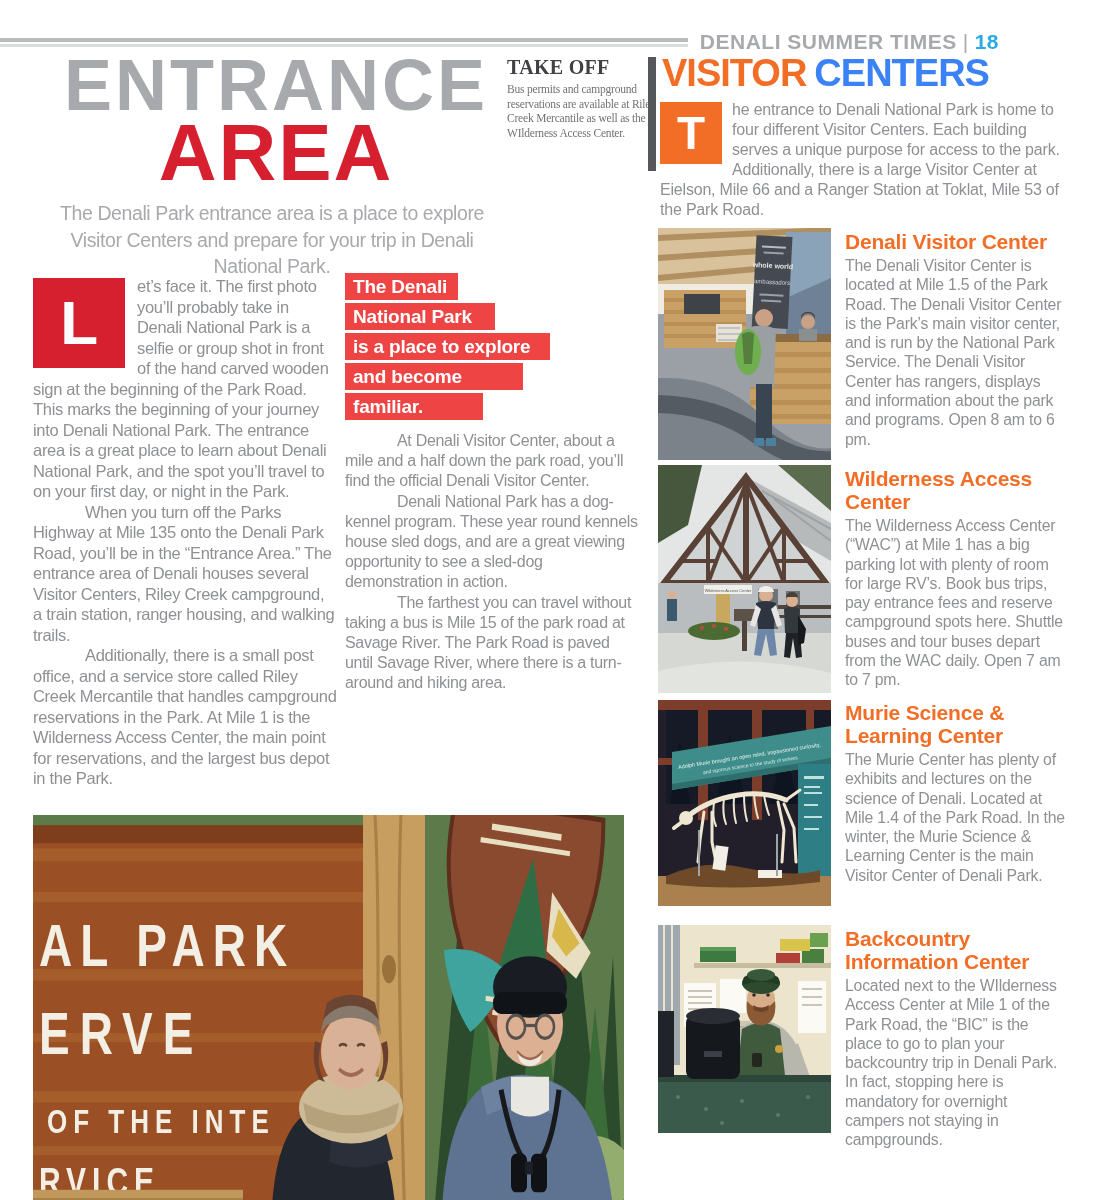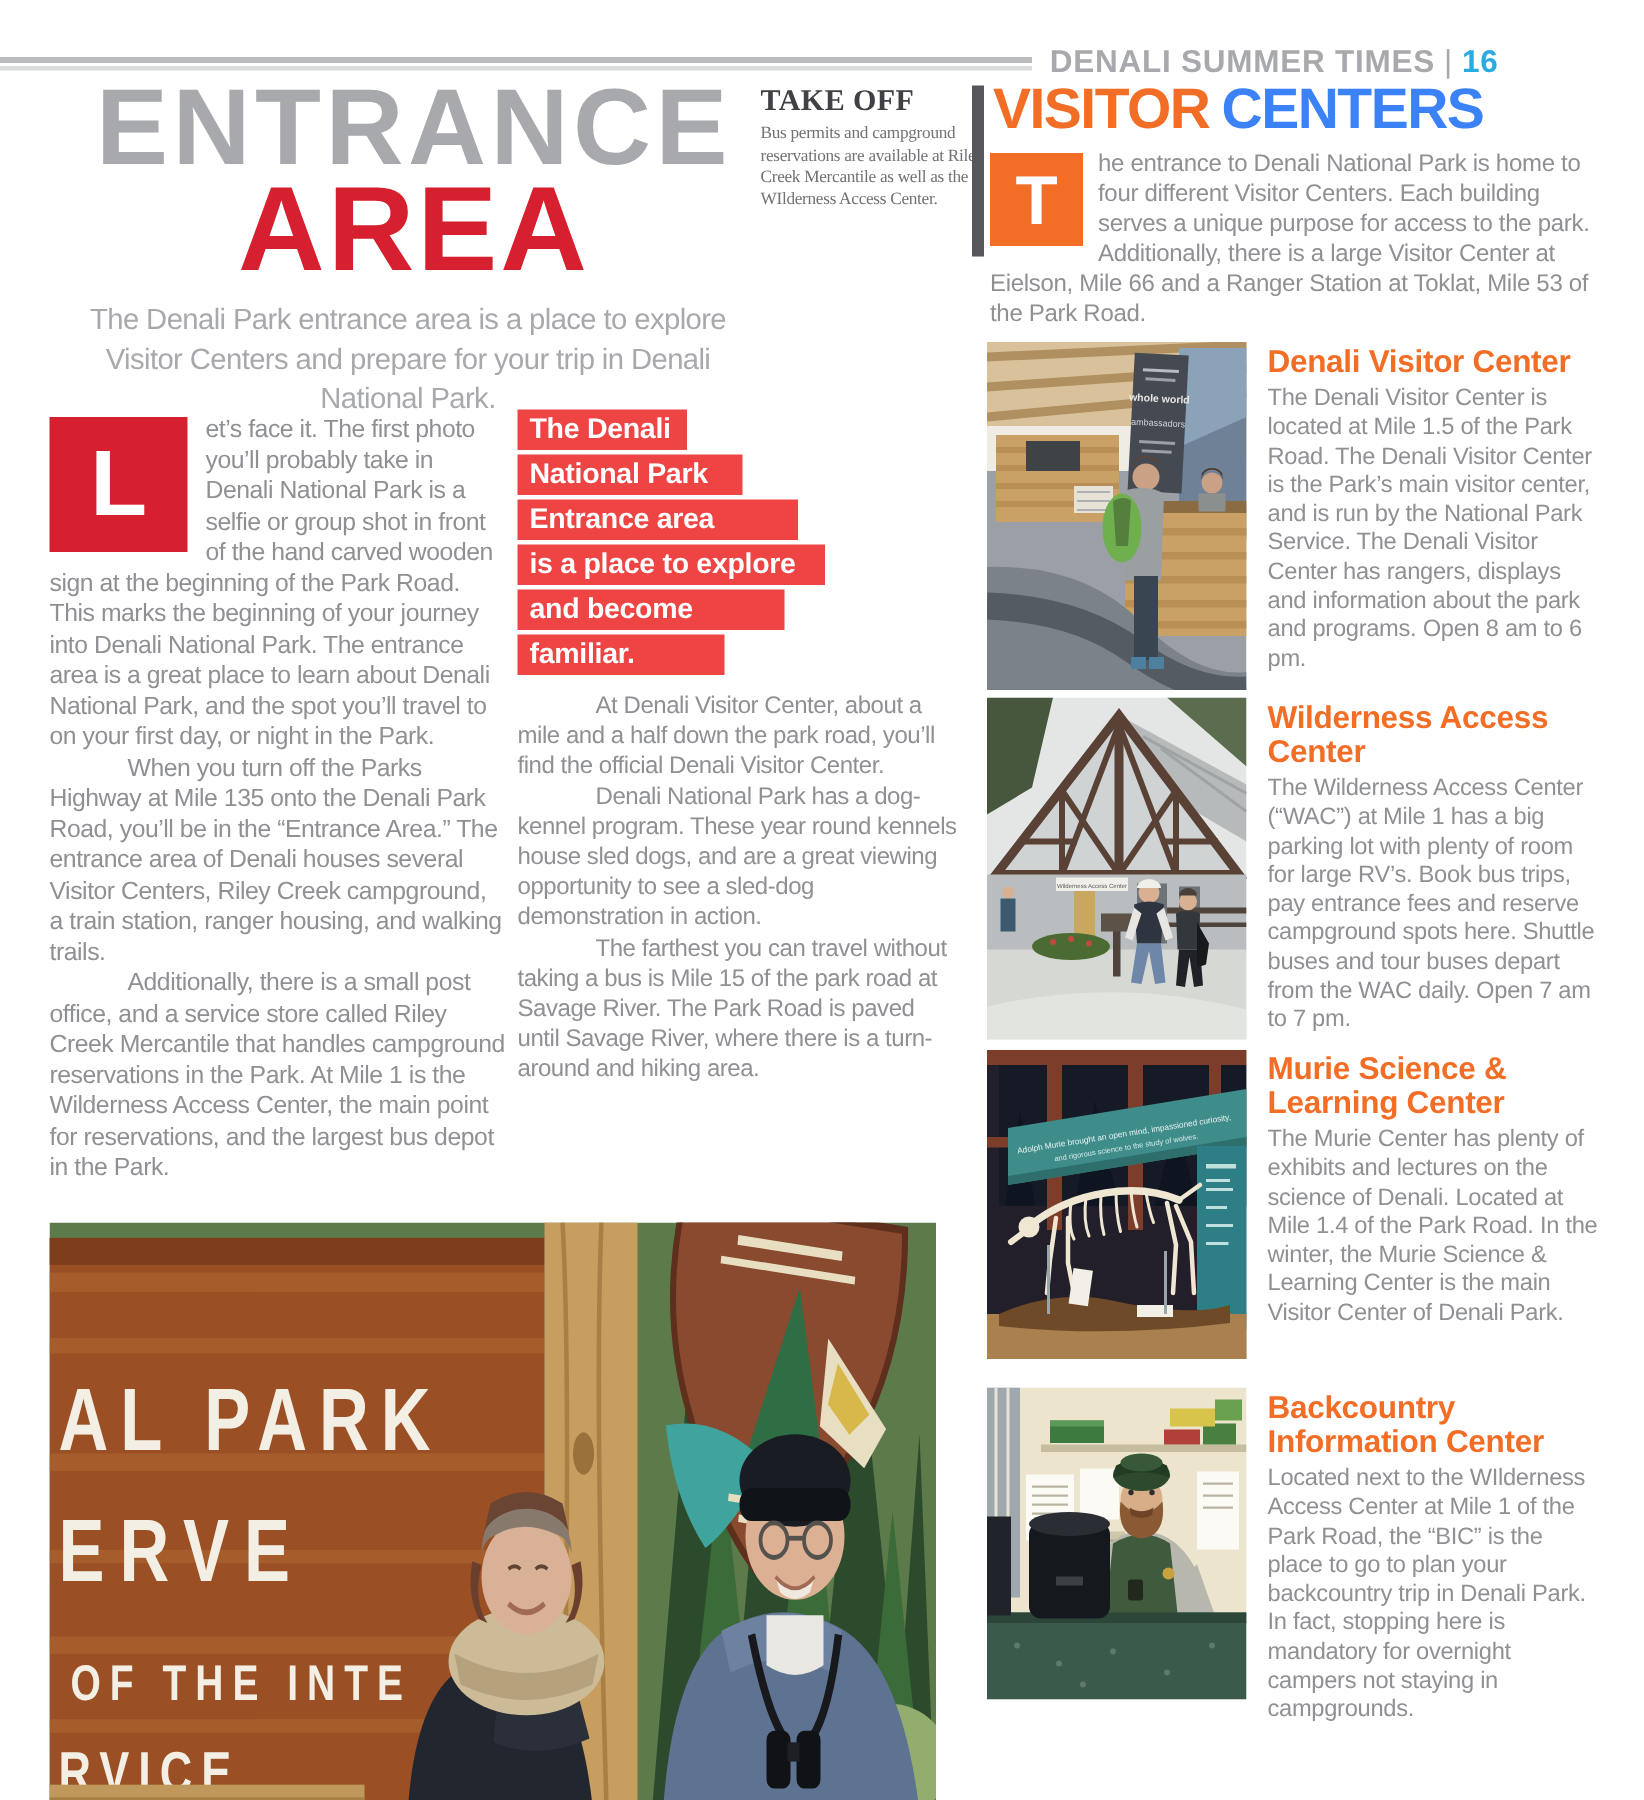--- a/index.html
+++ b/index.html
@@ -68,21 +68,21 @@
   .svg-sign-text { font-family:"Liberation Sans", sans-serif; font-weight:bold; fill:#f3efe4; }
 </style>
 </head>
 <body>
 
 <div class="page">
 
   <header class="masthead">
     <div class="mast-rule"></div>
     <div class="mast-text">
-      <span>DENALI SUMMER TIMES</span><span class="mast-sep">|</span><span class="mast-page">16</span>
+      <span>DENALI SUMMER TIMES</span><span class="mast-sep">|</span><span class="mast-page">18</span>
     </div>
   </header>
 
   <section class="title-block">
     <div class="title-1">ENTRANCE</div>
     <div class="title-2">AREA</div>
     <div class="subtitle">The Denali Park entrance area is a place to explore Visitor Centers and prepare for your trip in Denali National Park.</div>
   </section>
 
   <aside class="takeoff">
@@ -103,21 +103,20 @@
     <span class="drop-l">L</span>
     <p>et’s face it. The first photo you’ll probably take in Denali National Park is a selfie or group shot in front of the hand carved wooden sign at the beginning of the Park Road.  This marks the beginning of your journey into Denali National Park. The entrance area is a great place to learn about Denali National Park, and the spot you’ll travel to on your first day, or night in the Park.</p>
     <p class="indent">When you turn off the Parks Highway at Mile 135 onto the Denali Park Road, you’ll be in the “Entrance Area.” The entrance area of Denali houses several Visitor Centers,  Riley Creek campground, a train station, ranger housing, and walking trails.</p>
     <p class="indent">Additionally, there is a small post office, and a service store called Riley Creek Mercantile that handles campground reservations in the Park. At Mile 1 is the Wilderness Access Center, the main point for reservations, and the largest bus depot in the Park.</p>
   </section>
 
   <section class="col-mid">
     <div class="highlight-block">
       <div class="hl hl-0"><span class="hl-bar">The Denali</span></div>
       <div class="hl hl-1"><span class="hl-bar">National Park</span></div>
-      <div class="hl hl-2"><span class="hl-bar">Entrance area</span></div>
       <div class="hl hl-3"><span class="hl-bar">is a place to explore</span></div>
       <div class="hl hl-4"><span class="hl-bar">and become</span></div>
       <div class="hl hl-5"><span class="hl-bar">familiar.</span></div>
     </div>
     <div class="mid-body">
       <p class="indent">At Denali Visitor Center, about a mile and a half down the park road, you’ll find the official Denali Visitor Center.</p>
       <p class="indent">Denali National Park has a dog-kennel program. These year round kennels house sled dogs, and are a great viewing opportunity to see a sled-dog demonstration in action.</p>
       <p class="indent">The farthest you can travel without taking a bus is Mile 15 of the park road at Savage River. The Park Road is paved until Savage River, where there is a turn-around and hiking area.</p>
     </div>
   </section>

